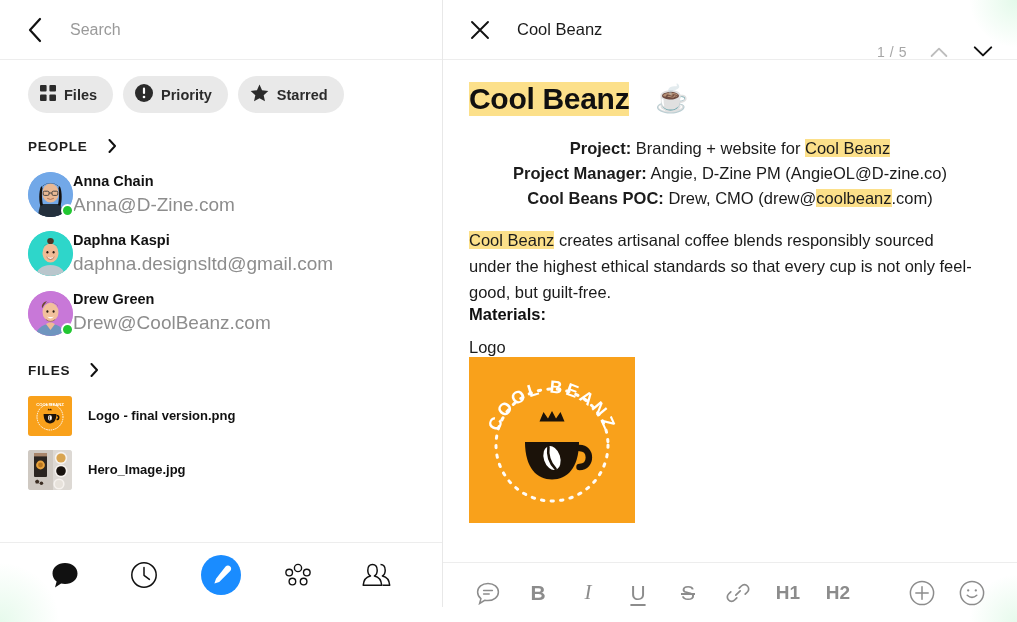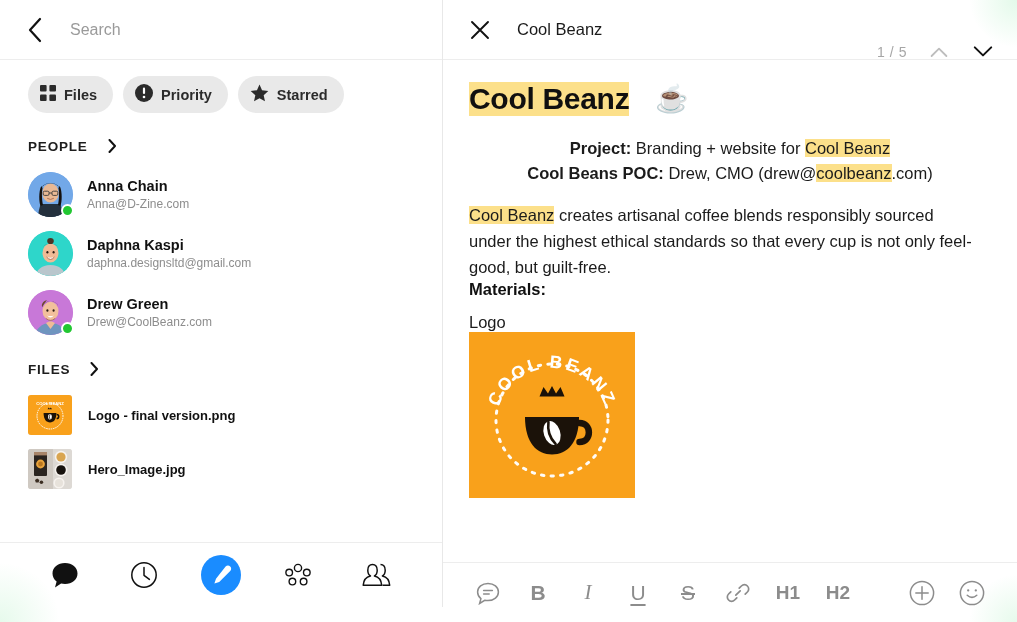--- a/index.html
+++ b/index.html
@@ -65,36 +65,36 @@
     padding: 12px 28px 4px 28px;
     cursor: pointer;
   }
   .section-head .label {
     font-size: 13.5px; font-weight: 700; letter-spacing: 0.06em;
     color: #1d1d1d;
   }
 
   .people-list { padding: 4px 0 0 0; }
   .person {
-    display: flex; align-items: center; gap: 14px;
+    display: flex; align-items: center; 
     padding: 7px 28px;
     cursor: pointer;
   }
   .avatar-wrap { position: relative; width: 45px; height: 45px; flex: 0 0 45px; }
   .avatar {
     width: 45px; height: 45px; border-radius: 50%;
     overflow: hidden; position: relative;
   }
   .status-dot {
     position: absolute; right: -1px; bottom: 0px;
     width: 13px; height: 13px; border-radius: 50%;
     background: #22c732; border: 2px solid #fff;
   }
   .person-name { font-size: 14.5px; font-weight: 700; color: #111; line-height: 1.35; }
-  .person-email { font-size: 12px; color: #8d8d8d; line-height: 1.35; }
+  .person-email { font-size: 19px; color: #8d8d8d; line-height: 1.35; }
 
   .files-list { padding-top: 4px; }
   .file-row {
     display: flex; align-items: center; gap: 16px;
     padding: 7px 28px;
     cursor: pointer;
   }
   .file-thumb {
     width: 44px; height: 40px; flex: 0 0 44px;
     border-radius: 3px; overflow: hidden; position: relative;
@@ -443,20 +443,23 @@
     <div class="doc-body">
       <div class="doc-h1">
         <span class="hl">Cool Beanz</span>
           <span>&nbsp;</span>
           <span style="margin-left:10px;font-size:27px">☕</span>
       </div>
 
       <div class="meta-block">
         <div class="meta-line">
           <b>Project:</b><span> Branding + website for </span><span class="hl">Cool Beanz</span>
+        </div>
+        <div class="meta-line">
+          <b>Project Manager:</b><span> Angie, D-Zine PM (AngieOL@D-zine.co)</span>
         </div>
         <div class="meta-line">
           <b>Cool Beans POC:</b><span> Drew, CMO (drew@</span><span class="hl">coolbeanz</span><span>.com)</span>
         </div>
       </div>
 
       <div class="doc-para">
         <span class="hl">Cool Beanz</span><span> creates artisanal coffee blends responsibly sourced under the highest ethical standards so that every cup is not only feel-good, but guilt-free.</span>
       </div>
 

